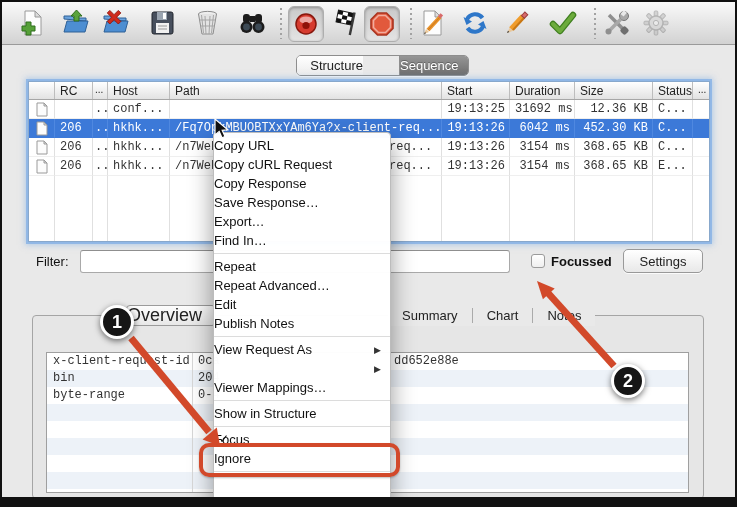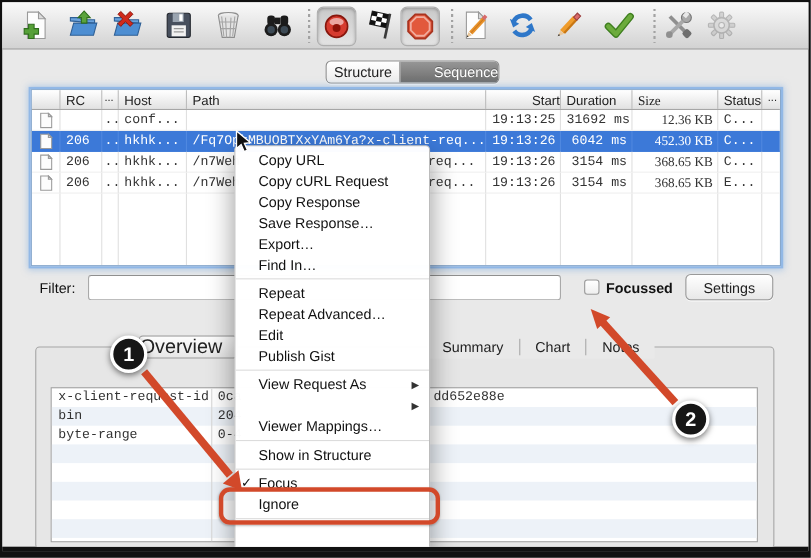--- a/index.html
+++ b/index.html
@@ -22,24 +22,24 @@
                 box-shadow:inset 0 1px 3px rgba(0,0,0,.3); }
   .tb.disabled { opacity:.55; }
   .tsepbar { position:absolute; top:6px; width:2px; height:31px;
              background:repeating-linear-gradient(to bottom,#a2a2a2 0 2px,transparent 2px 5px); }
 
   
   .seg { position:absolute; left:294px; top:53px; height:21px; display:flex;
          border:1px solid #8e8e8e; border-radius:5px; overflow:hidden;
          font-size:13px; box-shadow:0 1px 0 rgba(255,255,255,.7); }
   .seg .s1 { width:66px; background:linear-gradient(#ffffff,#ececec); color:#222;
-             text-align:center; line-height:19px; }
-  .seg .s2 { width:90px; background:linear-gradient(#969696,#6e6e6e); color:#fff;
-             text-align:right; line-height:19px; border-left:1px solid #8e8e8e;
-             text-shadow:0 -1px 0 rgba(0,0,0,.3); }
+             text-align:right; line-height:19px; }
+  .seg .s2 { width:69px; background:linear-gradient(#969696,#6e6e6e); color:#fff;
+             text-align:left; line-height:19px; border-left:1px solid #8e8e8e;
+             text-shadow:0 -1px 0 rgba(0,0,0,.3);margin-left:36px; }
 
   
   .seqpanel { position:absolute; left:26px; top:79px; width:682px; height:161px;
               background:#fff; border:1px solid #88a8cc;
               box-shadow:0 0 0 2px rgba(130,175,230,.75), 0 0 6px 3px rgba(120,170,225,.5); }
   .seqh { display:flex; height:18px; background:linear-gradient(#ffffff,#e2e2e2);
           border-bottom:1px solid #a6a6a6; font-size:12px; color:#222; }
   .seqh .cell { border-right:1px solid #bdbdbd; padding:2px 0 0 5px; overflow:hidden; white-space:nowrap; }
   .seqbody { position:relative; height:141px; overflow:hidden;
              font-family:"Liberation Mono", monospace; font-size:12px; color:#333; }
@@ -49,21 +49,21 @@
   .srow.sel { background:#3c79d8; color:#fff; }
   .srow.sel .cell { border-right-color:#4f88e0; border-bottom-color:#3c79d8; }
   .fill { height:66px; }
   .ci  { width:26px; padding:0 !important; text-align:center; }
   .crc { width:38px; }
   .cfl { width:15px; padding-left:2px !important; }
   .cho { width:62px; }
   .cpa { width:272px; position:relative; }
   .cst { width:68px; text-align:right; }
   .cdu { width:65px; text-align:right; }
-  .csz { width:78px; text-align:right;font-family:Liberation Serif, serif; }
+  .csz { width:78px; text-align:right; }
   .csta{ width:40px; }
   .cmo { flex:1; border-right:none !important; }
   .pright { position:absolute; left:219px; top:0; }
   .ci svg { margin-top:2px; }
 
   
   .flabel { position:absolute; left:34px; top:252px; font-size:13px; color:#111; }
   .finput { position:absolute; left:78px; top:248px; width:430px; height:23px;
             border:1px solid #a9a9a9; border-top-color:#8f8f8f; border-radius:3px;
             background:#fff; font-size:13px; padding:0 6px; }
@@ -93,21 +93,21 @@
   .kvrow:nth-child(even) { background:#edf2f8; }
   .kvkey  { position:absolute; left:6px; }
   .kvval  { position:absolute; left:151px; }
   .kvval2 { position:absolute; left:347px; }
   .kvdiv { position:absolute; left:145px; top:0; width:1px; height:141px; background:#d8d8d8; }
 
   
   .menu { position:absolute; left:211px; top:130px; width:178px; height:369px;
           background:rgba(255,255,255,.98); border:1px solid #bcbcbc; border-radius:4px;
           box-shadow:0 10px 24px rgba(0,0,0,.4); padding-top:3px; overflow:hidden; z-index:50; }
-  .mi { position:relative; height:19px; line-height:19px; padding-left:21px;
+  .mi { position:relative; height:19px; line-height:19px; 
         font-size:13px; color:#111; white-space:nowrap; }
   .mcheck { position:absolute; left:5px; top:0; font-size:12px; color:#111; }
   .marrow { position:absolute; right:9px; top:1px; font-size:9px; color:#333; }
   .msep { height:1px; background:#dcdcdc; margin:3px 0; }
 
   
   .cursor { position:absolute; left:211px; top:116px; z-index:55; }
   .hlrect { position:absolute; left:197px; top:441px; width:201px; height:34px;
             border:4px solid #d2492a; border-radius:10px; z-index:60;
             box-shadow:0 1px 2px rgba(0,0,0,.25); }
@@ -244,21 +244,21 @@
     <div class="s2">Sequence</div>
   </div>
 
   <div class="seqpanel">
     <div class="seqh">
       <div class="cell ci"></div>
       <div class="cell crc">RC</div>
       <div class="cell cfl" style="font-size:10px">...</div>
       <div class="cell cho">Host</div>
       <div class="cell cpa">Path</div>
-      <div class="cell cst" style="text-align:right">Start</div>
+      <div class="cell cst" style="text-align:left">Start</div>
       <div class="cell cdu" style="text-align:left">Duration</div>
       <div class="cell csz" style="text-align:left">Size</div>
       <div class="cell csta">Status</div>
       <div class="cell cmo" style="font-size:10px">...</div>
     </div>
     <div class="seqbody">
       <div class="srow">
         <div class="cell ci"><svg width="12" height="15">
                 <path d="M1 1h7l3 3v10H1z" fill="#fcfcfc" stroke="#9a9a9a"></path>
                 <path d="M8 1l3 3H8z" fill="#ddd" stroke="#9a9a9a"></path>
@@ -376,21 +376,21 @@
     <div class="mi"><span>Copy URL</span></div>
     <div class="mi"><span>Copy cURL Request</span></div>
     <div class="mi"><span>Copy Response</span></div>
     <div class="mi"><span>Save Response…</span></div>
     <div class="mi"><span>Export…</span></div>
     <div class="mi"><span>Find In…</span></div>
     <div class="msep"></div>
     <div class="mi"><span>Repeat</span></div>
     <div class="mi"><span>Repeat Advanced…</span></div>
     <div class="mi"><span>Edit</span></div>
-    <div class="mi"><span>Publish Gist</span></div>
+    <div class="mi"><span>Publish Notes</span></div>
     <div class="msep"></div>
     <div class="mi"><span>View Request As</span><span class="marrow">▶</span></div>
     <div class="mi"><span class="marrow">▶</span></div>
     <div class="mi"><span>Viewer Mappings…</span></div>
     <div class="msep"></div>
     <div class="mi"><span>Show in Structure</span></div>
     <div class="msep"></div>
     <div class="mi"><span class="mcheck">✓</span><span>Focus</span></div>
     <div class="mi"><span>Ignore</span></div>
     <div class="msep"></div>

